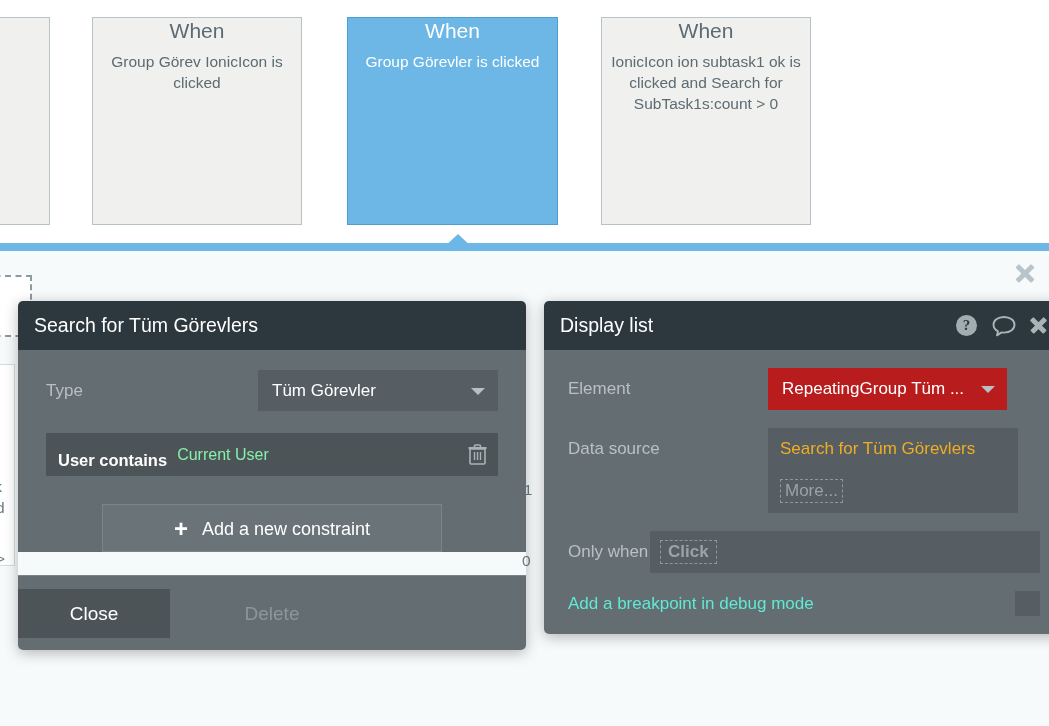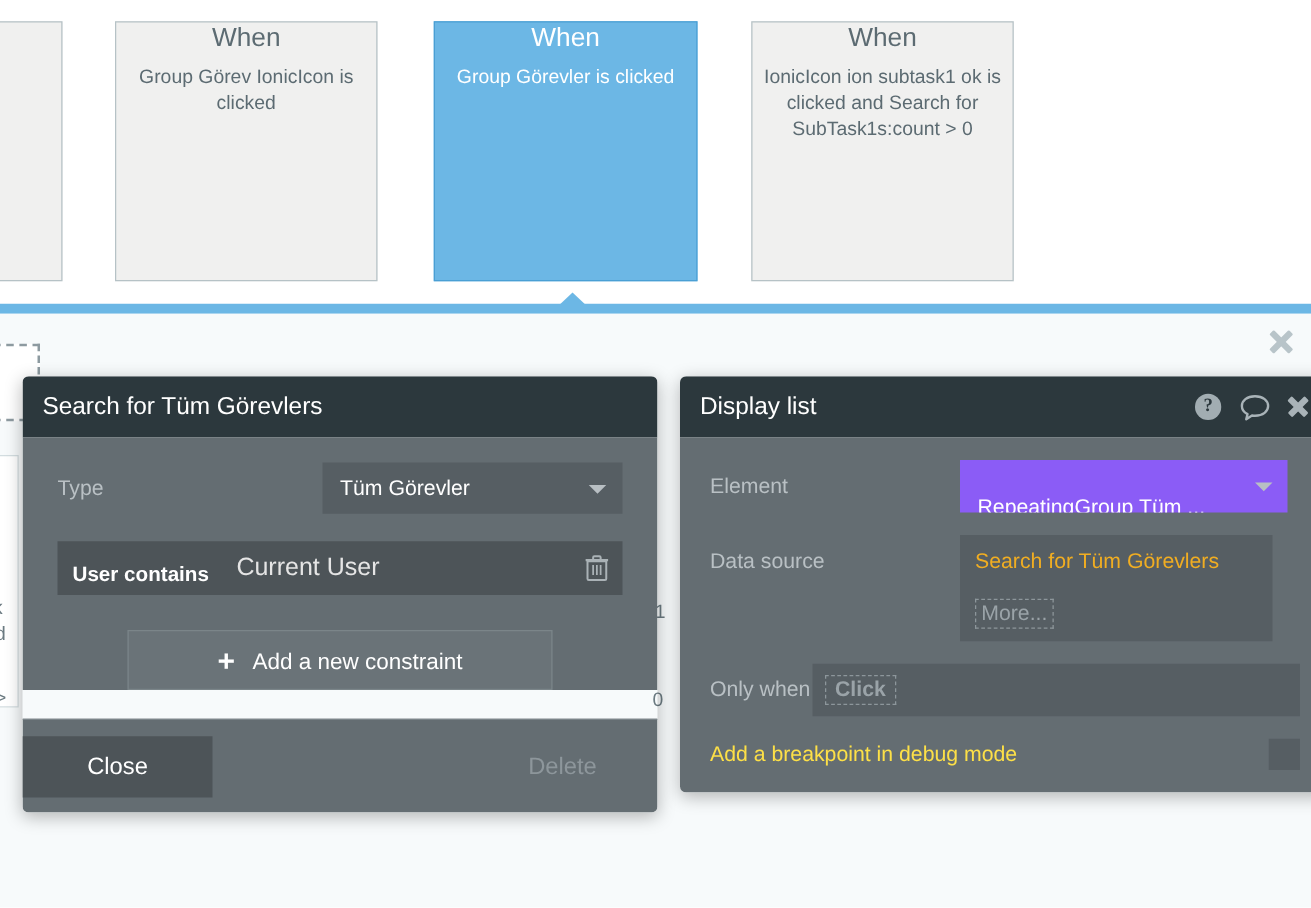--- a/index.html
+++ b/index.html
@@ -124,58 +124,58 @@
     position:absolute; right:13px; top:18px;
     width:0;height:0; border-left:7px solid transparent;
     border-right:7px solid transparent; border-top:7px solid #b8bfc3;
   }
 
   .constraint {
     background:#4d5458; height:43px; display:flex; align-items:center;
     padding:0 12px; margin-bottom:28px; position:relative; cursor:pointer;
   }
   .c-key { color:#ffffff; font-size:16.5px; font-weight:bold;margin-top:12px; }
-  .c-val { color:#e5e5e5; font-size:20px; margin-left:22px; }
+  .c-val { color:#86efac; font-size:16px; margin-left:10px; }
   .trash {
     position:absolute; right:11px; top:11px; width:19px; height:21px; cursor:pointer;
   }
   .trash svg { display:block; }
 
   .btn-add {
     display:block; margin:0 auto 23px auto;
     width:340px; height:48px; line-height:48px;
     background:#6a7378; border:1px solid #7b8589;
     color:#ffffff; font-size:18px; text-align:center; cursor:pointer;
   }
   .btn-add .plus { font-size:24px; font-weight:bold; margin-right:14px; vertical-align:-2px; }
 
   .dlg-footer {
     background:#646d72; border-top:1px solid #7b8489;
-    height:75px; display:flex; align-items:center; justify-content:space-between;
+    height:75px; display:flex; align-items:center; justify-content:flex-start;
     gap:26px;
   }
   .btn-close {
     background:#4d5458; color:#ffffff; font-size:19px;
     width:152px; height:49px; line-height:49px; text-align:center; cursor:pointer;
   }
   .btn-delete {
     color:#8d969b; font-size:19px; width:152px; height:49px; line-height:49px;
     text-align:center; cursor:default;
   }
 
   
   #display-dialog { left:544px; top:301px; width:520px; }
   #display-dialog .dlg-body { padding:18px 0 18px 0; }
   .d-row { display:flex; align-items:flex-start; padding:0 24px; margin-bottom:18px; }
   .d-label { color:#b9c0c4; font-size:17px; width:200px; flex:none; padding-top:11px; }
 
   .d-sel {
-    background:#8b5cf6; color:#ffffff; font-size:17px;
-    height:42px; line-height:42px; width:262px;
-    padding:17px 34px 0 14px; position:relative; cursor:pointer;
+    background:#b91c1c; color:#ffffff; font-size:17px;
+    height:42px; line-height:42px; width:239px;
+    padding:0 34px 0 14px; position:relative; cursor:pointer;
     white-space:nowrap; overflow:hidden;
   }
   .d-sel .car {
     position:absolute; right:12px; top:18px;
     width:0;height:0; border-left:7px solid transparent;
     border-right:7px solid transparent; border-top:7px solid #b8bfc3;
   }
 
   .d-source {
     background:#565e63; width:250px; padding:9px 12px 10px 12px; cursor:pointer;
@@ -192,21 +192,21 @@
     padding:0 10px; cursor:pointer;
   }
   .onlywhen-box .chip {
     color:#9aa3a8; font-size:17px; border:1px dashed #8d969b; padding:1px 7px;font-weight:bold;
   }
   .d-row.onlywhen .d-label { width:82px; padding-top:11px; }
   .d-row.onlywhen .ow-wrap { flex:1; }
   .d-row.onlywhen .onlywhen-box { width:100%; }
 
   .d-break { display:flex; align-items:center; padding:0 24px; margin-top:4px; }
-  .d-break .lbl { color:#fde047; font-size:17px; flex:1; }
+  .d-break .lbl { color:#5eead4; font-size:17px; flex:1; }
   .chk { width:25px; height:25px; background:#565e63; cursor:pointer; }
 </style>
 </head>
 <body>
 
 <div id="root">
 
   <div class="wf-canvas">
 
     <div class="wf-card" style="left:-110px; width:160px;">

